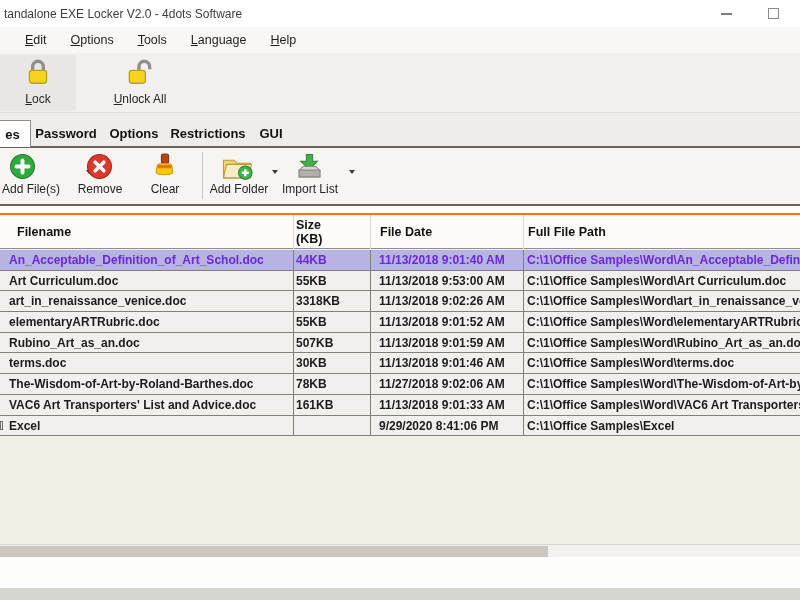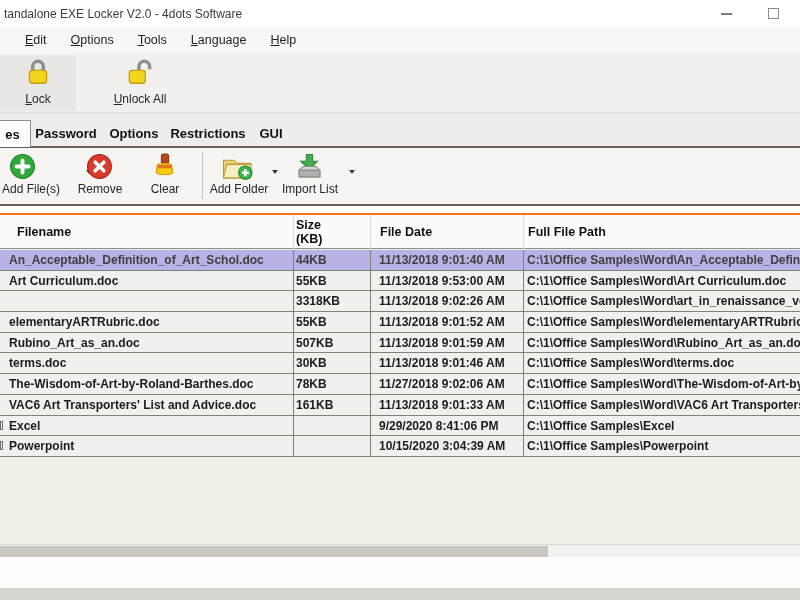--- a/index.html
+++ b/index.html
@@ -48,21 +48,21 @@
   .thead { position:absolute; left:0; top:0; width:800px; height:34px; background:#fcfbfa; border-bottom:1px solid #918f8b; }
   .thead .hcell { position:absolute; font-size:12.5px; font-weight:bold; color:#111; white-space:pre-line; line-height:14px; }
   .h-filename { left:17px; top:10px; }
   .h-size { left:296px; top:3px; }
   .h-date { left:380px; top:10px; }
   .h-path { left:528px; top:10px; }
   .hline { position:absolute; top:0; width:1px; height:34px; background:#dcdad6; }
   .rows { position:absolute; left:0; top:35px; width:800px; }
   .trow { position:relative; width:800px; height:20.7px; background:#f1f0ec; border-bottom:1px solid #837f79; overflow:hidden; }
   .trow.selected { background:#b7b3e5; }
-  .trow.selected .cell { color:#404040; }
+  .trow.selected .cell { color:#6d28d9; }
   .cell { position:absolute; top:3px; font-size:12px; font-weight:bold; color:#1c1c1c; white-space:nowrap; }
   .c-name { left:9px; }
   .c-size { left:296px; }
   .c-date { left:379px; }
   .c-path { left:527px; }
   .vline { position:absolute; top:0; width:1px; height:100%; background:#837f79; }
   .v1 { left:293px; } .v2 { left:370px; } .v3 { left:523px; }
   .expand-partial { position:absolute; left:0; top:5px; width:3px; height:9px; border:1px solid #6a6a6a; background:#fafafa; }
 
   
@@ -214,20 +214,21 @@
       <div class="trow">
         <span class="cell c-name">Art Curriculum.doc</span>
         <span class="cell c-size">55KB</span>
         <span class="cell c-date">11/13/2018 9:53:00 AM</span>
         <span class="cell c-path">C:\1\Office Samples\Word\Art Curriculum.doc</span>
         <span class="vline v1"></span>
           <span class="vline v2"></span>
           <span class="vline v3"></span>
       </div>
       <div class="trow">
+        <span class="cell c-name">art_in_renaissance_venice.doc</span>
         <span class="cell c-size">3318KB</span>
         <span class="cell c-date">11/13/2018 9:02:26 AM</span>
         <span class="cell c-path">C:\1\Office Samples\Word\art_in_renaissance_venice.doc</span>
         <span class="vline v1"></span>
           <span class="vline v2"></span>
           <span class="vline v3"></span>
       </div>
       <div class="trow">
         <span class="cell c-name">elementaryARTRubric.doc</span>
         <span class="cell c-size">55KB</span>
@@ -276,30 +277,20 @@
       <div class="trow">
         <span class="expand-partial"></span>
         <span class="cell c-name">Excel</span>
         <span class="cell c-size"></span>
         <span class="cell c-date">9/29/2020 8:41:06 PM</span>
         <span class="cell c-path">C:\1\Office Samples\Excel</span>
         <span class="vline v1"></span>
           <span class="vline v2"></span>
           <span class="vline v3"></span>
       </div>
-      <div class="trow">
-        <span class="expand-partial"></span>
-        <span class="cell c-name">Powerpoint</span>
-        <span class="cell c-size"></span>
-        <span class="cell c-date">10/15/2020 3:04:39 AM</span>
-        <span class="cell c-path">C:\1\Office Samples\Powerpoint</span>
-        <span class="vline v1"></span>
-          <span class="vline v2"></span>
-          <span class="vline v3"></span>
-      </div>
 
     </div>
   </div>
 
   <div class="hscroll">
     <div class="hthumb"></div>
   </div>
 
   <div class="statusbar">
     <span class="status-total">Total : 10 Fi</span>

